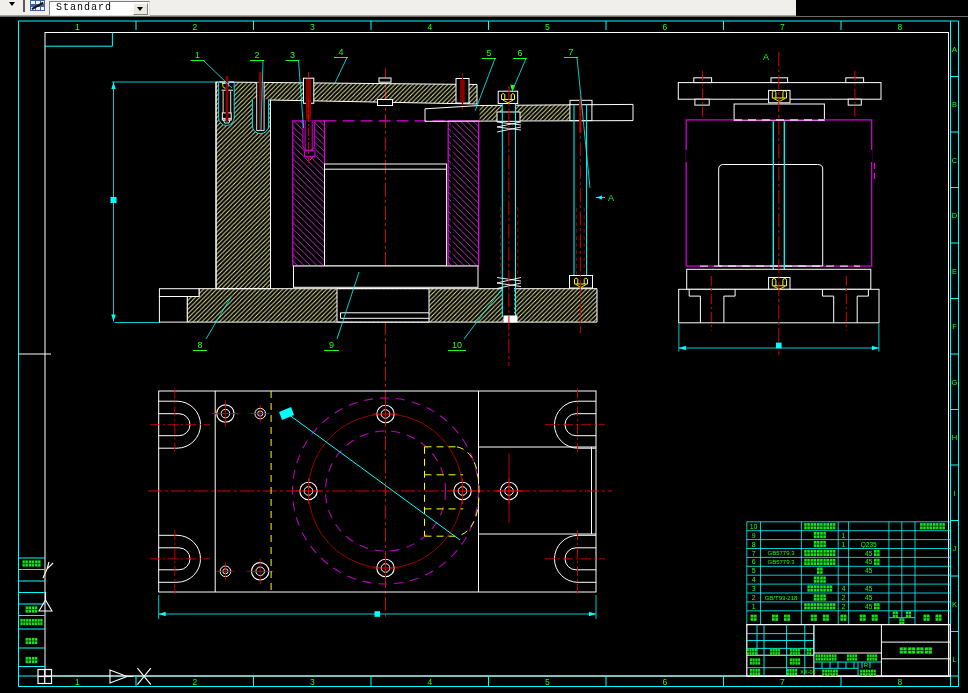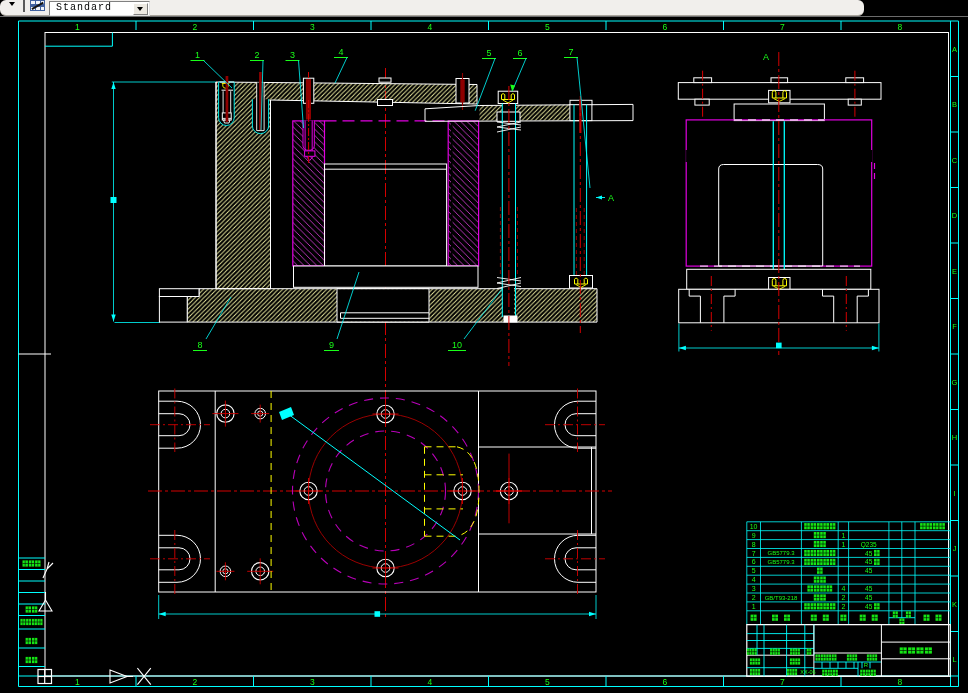--- a/index.html
+++ b/index.html
@@ -1,15 +1,15 @@
 <!DOCTYPE html>
 <html><head><meta charset="utf-8">
 <style>
 html,body{margin:0;padding:0;background:#000;width:968px;height:693px;overflow:hidden;}
-#toolbar{position:absolute;left:0;top:0;width:864px;height:15px;background:#f1efec;border-bottom:1px solid #a8a49c;border-radius:6px;}
+#toolbar{position:absolute;left:0;top:0;width:796px;height:15px;background:#f1efec;border-bottom:1px solid #a8a49c;}
 #toolbar:after{content:"";position:absolute;left:0;top:16px;width:968px;height:1px;background:#6c6c6c;}
 .combo{position:absolute;left:49px;top:1px;width:99px;height:13px;background:#fff;border:1px solid #808080;border-bottom-color:#dfdfdf;border-right-color:#dfdfdf;}
 .combo span{position:absolute;left:6px;top:0px;font-family:"Liberation Mono",monospace;font-size:10px;color:#000;letter-spacing:1px;}
 .cbtn{position:absolute;right:1px;top:1px;width:13px;height:10px;background:#ece9e2;border:1px solid #fff;border-bottom-color:#808080;border-right-color:#808080;}
 .arr{position:absolute;width:0;height:0;border-left:3.5px solid transparent;border-right:3.5px solid transparent;border-top:4px solid #000;}
 #cad{position:absolute;left:0;top:0;}
 </style></head>
 <body>
 
 <svg id="cad" width="968" height="693">

